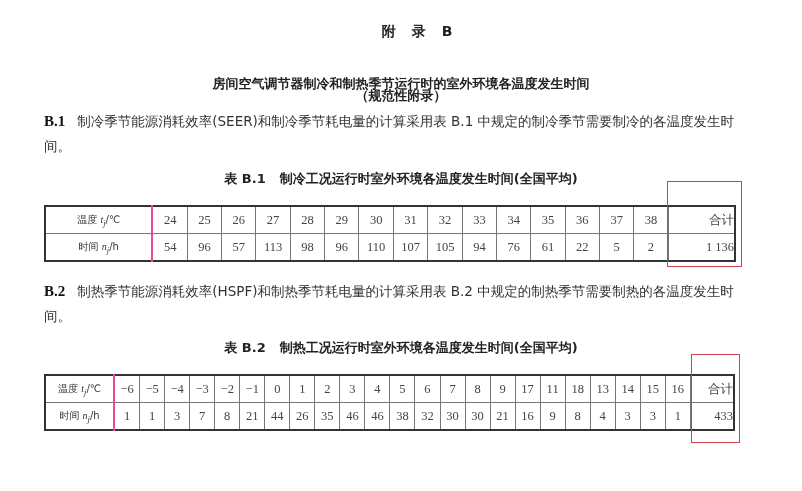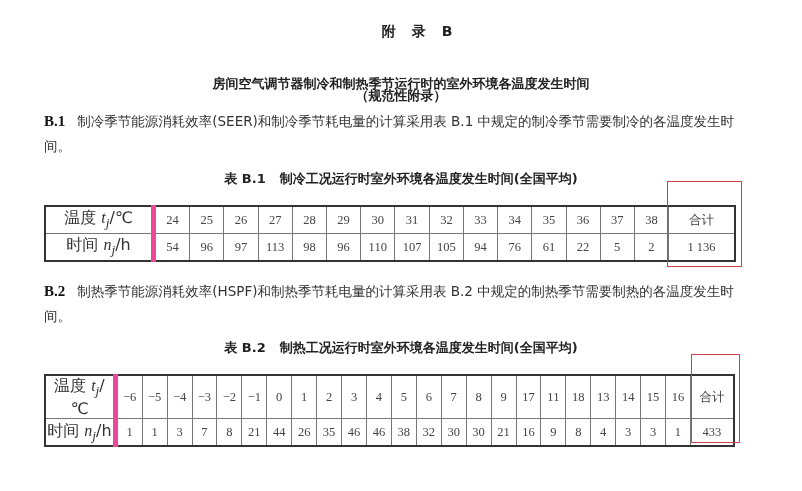--- a/index.html
+++ b/index.html
@@ -13,22 +13,22 @@
   .para { position:absolute; left:44px; width:700px; font-size:13.5px; line-height:25px; font-family:"DejaVu Sans","Liberation Sans",sans-serif; color:#333; }
   .para .num { font-weight:bold; font-family:"Liberation Serif",serif; font-size:15px; margin-right:12px; color:#111;margin-top:37px; }
   .para1 { top:109px; }
   .para2 { top:279px; }
   .caption { position:absolute; left:0; width:802px; text-align:center; font-size:13px; font-weight:bold; font-family:"DejaVu Sans","Liberation Sans",sans-serif; }
   .caption .tno { margin-right:14px;text-align:right; }
   .caption1 { top:170px; }
   .caption2 { top:339px; }
   table.data { position:absolute; border-collapse:collapse; border:2px solid #333; font-family:"Liberation Serif","DejaVu Serif",serif; color:#444; }
   table.data td { border:1px solid #777; text-align:center; padding:0; font-size:12.5px; }
-  table.data td.hdr { border-right:5px solid #ec4899; font-family:"DejaVu Sans","Liberation Sans",sans-serif; font-size:16px; color:#333; }
-  table.data td.total { border-left:1px solid #555; font-family:"DejaVu Sans","Liberation Sans",sans-serif; }
+  table.data td.hdr { border-right:2px solid #ec4899; font-family:"DejaVu Sans","Liberation Sans",sans-serif; font-size:10px; color:#333; }
+  table.data td.total { border-left:1px solid #555; font-family:"DejaVu Sans","Liberation Sans",sans-serif;text-align:right; }
   table.data tr.val td.total { font-family:"Liberation Serif",serif; }
   .var { font-style:italic; font-family:"Liberation Serif",serif; }
   .t1 { left:44px; top:205px; width:692px; }
   .t1 td { height:26px; width:33.7px; }
   .t1 td.hdr { width:107px; }
   .t1 td.total { width:66px; }
   .t2 { left:44px; top:374px; width:691px; }
   .t2 td { height:26px; width:24px; font-size:12px; }
   .t2 td.hdr { width:67px; font-size:11.5px; }
   .t2 td.total { width:42px; }
@@ -71,21 +71,21 @@
     <td>35</td>
     <td>36</td>
     <td>37</td>
     <td>38</td>
     <td class="total">合计</td>
   </tr>
   <tr class="val">
     <td class="hdr"><span>时间 </span><span class="var">n</span><sub class="var">j</sub><span>/h</span></td>
     <td>54</td>
     <td>96</td>
-    <td>97</td>
+    <td>57</td>
     <td>113</td>
     <td>98</td>
     <td>96</td>
     <td>110</td>
     <td>107</td>
     <td>105</td>
     <td>94</td>
     <td>76</td>
     <td>61</td>
     <td>22</td>

